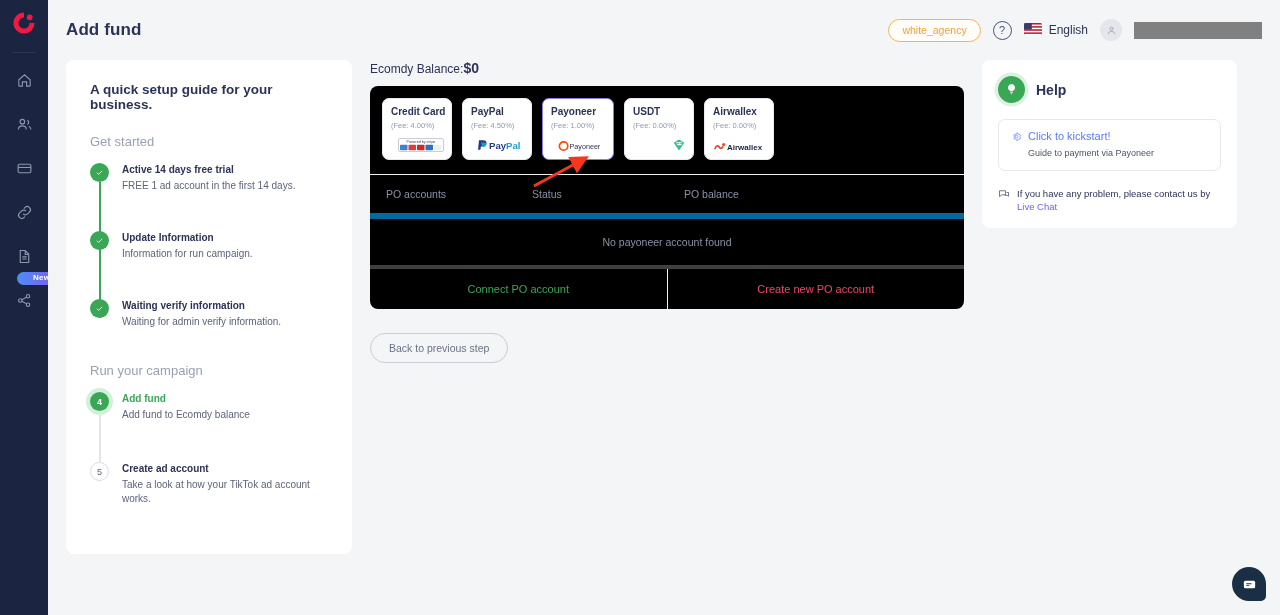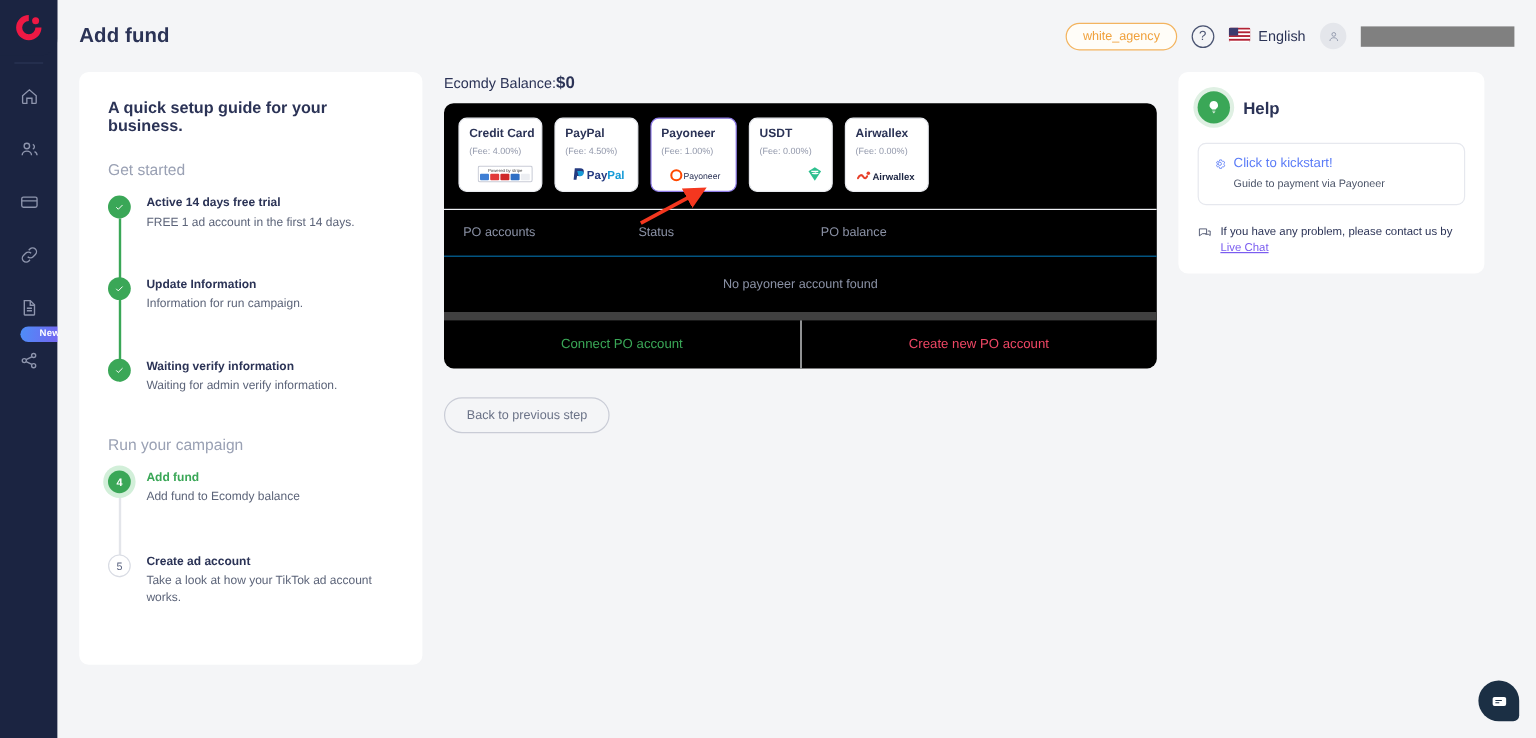--- a/index.html
+++ b/index.html
@@ -185,27 +185,27 @@
   .tbl-head {
     display: flex;
     border-top: 1px solid #eef0f4;
     padding: 13px 0 13px 0;
   }
   .th { font-size: 10.5px; color: #8b92a6; }
   .th-1 { width: 162px; padding-left: 16px; }
   .th-2 { width: 152px; }
   .th-3 { flex: 1; }
   .tbl-empty {
-    border-top: 1px solid #0369a1;
+    border-top: 6px solid #0369a1;
     text-align: center;
     font-size: 10.5px; color: #8b92a6;
     padding: 17px 0;
   }
   .tbl-actions {
-    display: flex; border-top: 7px solid #404040;
+    display: flex; border-top: 4px solid #404040;
   }
   .tbl-action {
     flex: 1; text-align: center; padding: 14px 0;
     font-size: 11px; cursor: pointer;
   }
   .act-connect { color: #3aa757; border-right: 1px solid #eef0f4; }
   .act-create { color: #ef4765; }
   .back-row { display: flex; justify-content: flex-start; margin-top: 24px; }
   .back-btn {
     border: 1px solid #c9ccd6; color: #6a7287;
@@ -239,21 +239,21 @@
   .kick-head { display: flex; align-items: center; gap: 6px; margin-bottom: 6px; cursor: pointer; }
   .kick-head svg { width: 11px; height: 11px; stroke: #5b7cf7; fill: none; stroke-width: 1.5; }
   .kick-title { font-size: 11px; color: #5b7cf7; }
   .kick-sub { font-size: 9px; color: #4b5468; padding-left: 17px; }
   .contact-row {
     display: flex; align-items: flex-start; gap: 7px;
     margin-top: 16px;
   }
   .contact-row svg { width: 12px; height: 12px; stroke: #3b4460; fill: none; stroke-width: 1.4; flex: 0 0 12px; margin-top: 1px;}
   .contact-text { font-size: 9.5px; color: #2b3356; line-height: 1.4; }
-  .live-chat { color: #7a5cf0; text-decoration: underline; cursor: pointer; }
+  .live-chat { color: #7a5cf0; cursor: pointer; }
 
   
   .arrow-anno { position: absolute; left: 480px; top: 152px; pointer-events: none; }
 
   
   .chat-widget {
     position: absolute; right: 14px; bottom: 14px;
     width: 34px; height: 34px;
     background: #1b2f44;
     border-radius: 17px 17px 5px 17px;

